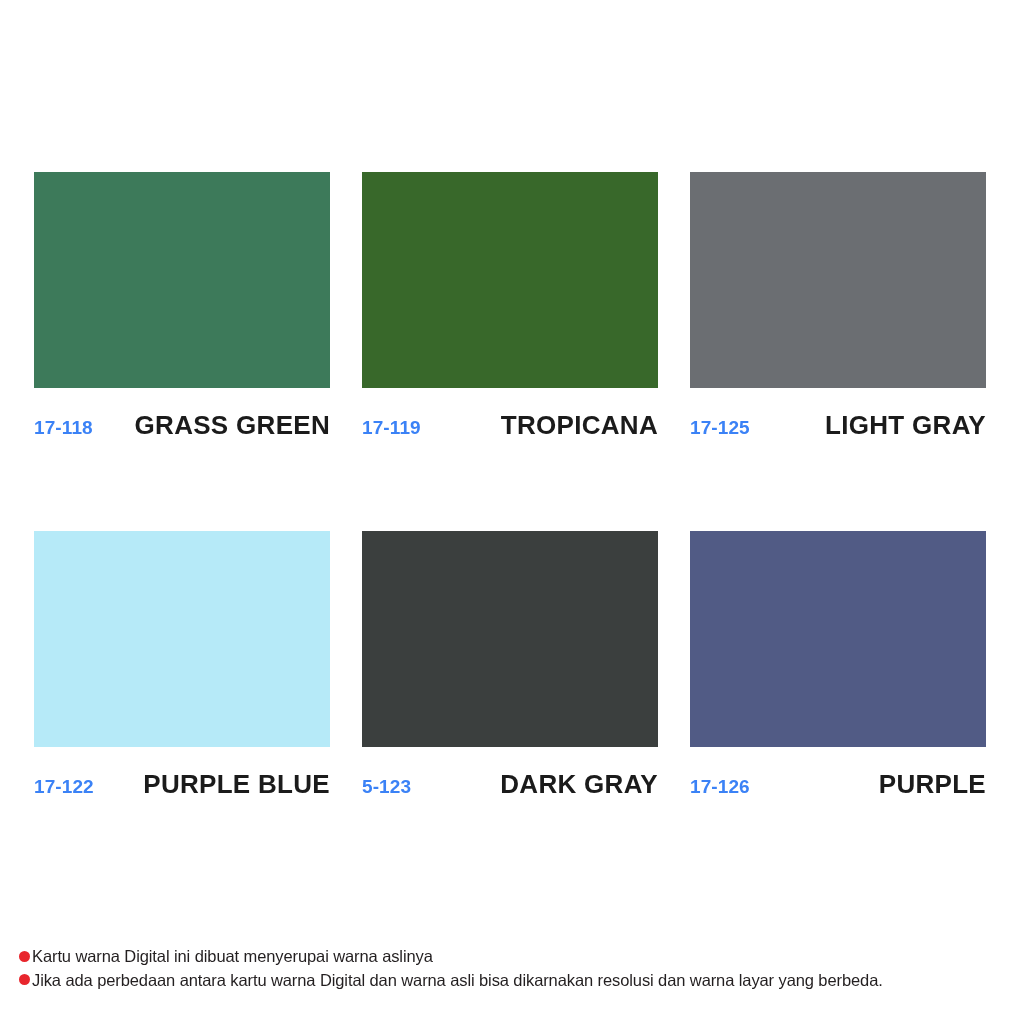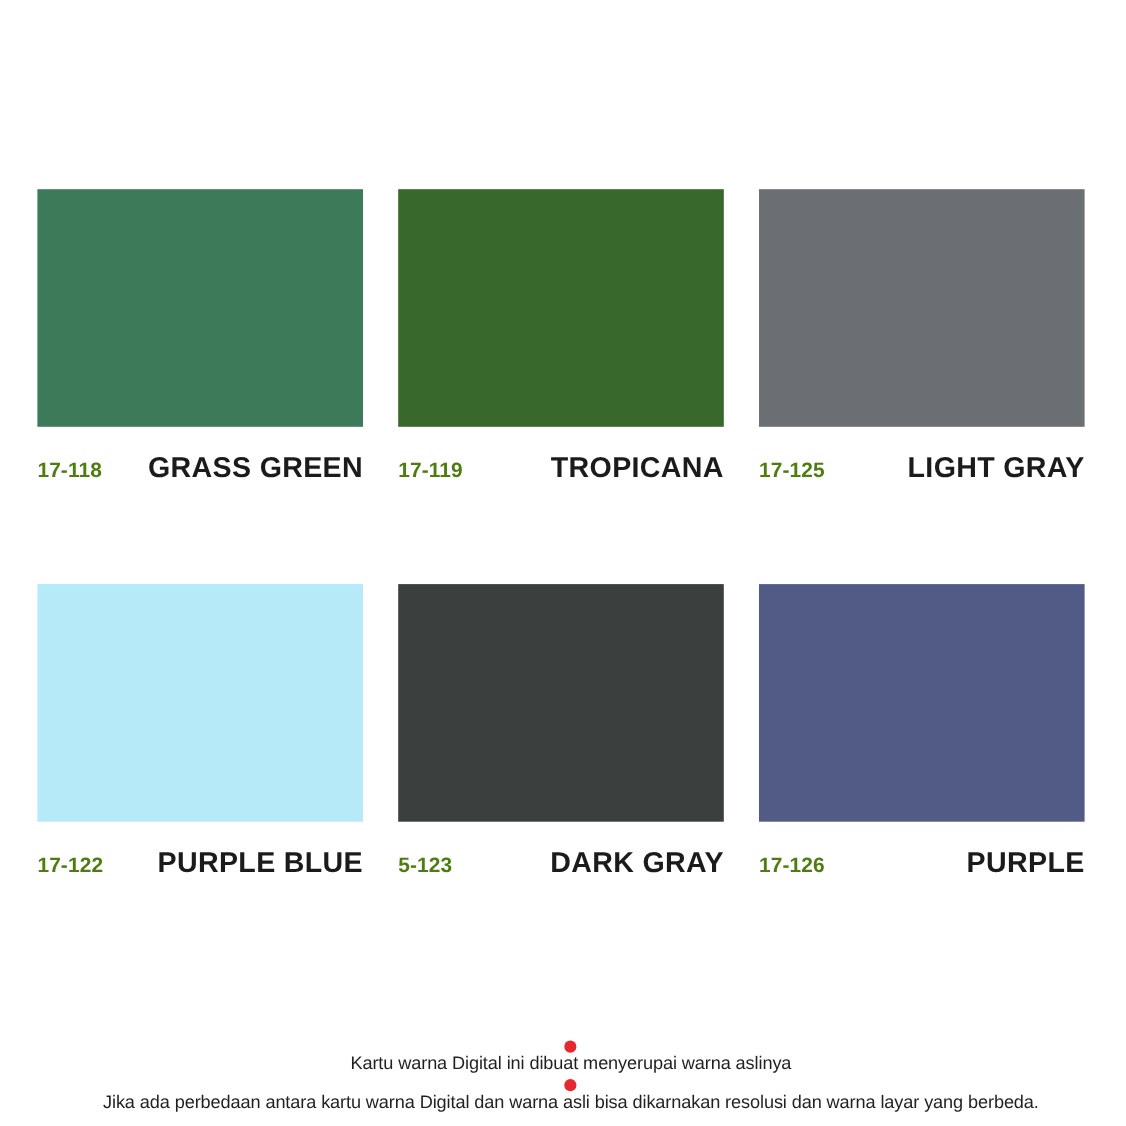--- a/index.html
+++ b/index.html
@@ -54,21 +54,21 @@
     display: flex;
     justify-content: space-between;
     align-items: baseline;
     width: 296px;
     margin-top: 22px;
   }
 
   .swatch-code {
     font-size: 19px;
     font-weight: 700;
-    color: #4d7c0f;
+    color: #3b82f6;
     letter-spacing: 0.1px;
     white-space: nowrap;
   }
 
   .swatch-name {
     font-size: 26px;
     font-weight: 700;
     color: #1b1b1b;
     letter-spacing: 0.3px;
     white-space: nowrap;
@@ -79,21 +79,20 @@
     position: absolute;
     left: 19px;
     top: 946px;
     width: 1000px;
   }
 
   .note-line {
     display: flex;
     align-items: center;
     margin-bottom: 3px;
-    flex-direction: column;
   }
 
   .note-bullet {
     width: 11px;
     height: 11px;
     border-radius: 50%;
     background: #e8262d;
     flex: 0 0 auto;
     margin-right: 2px;
     display: block;

